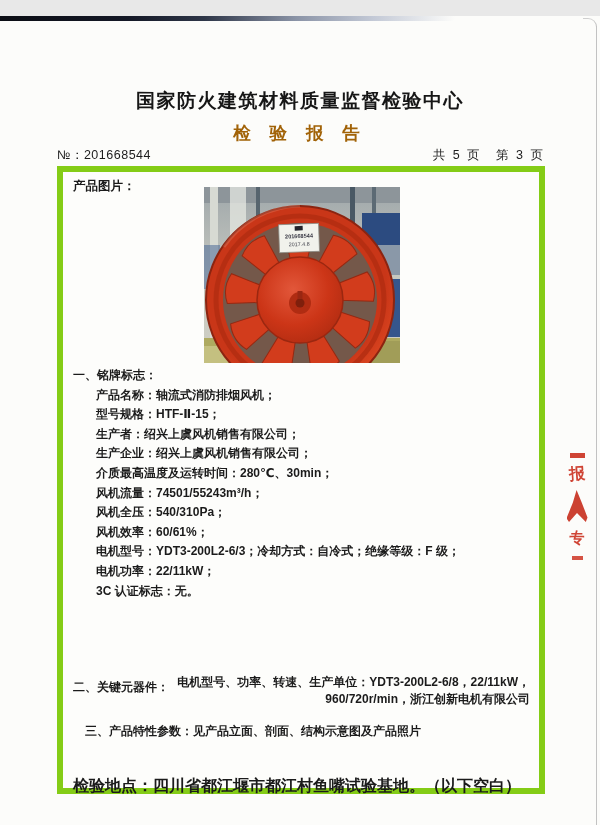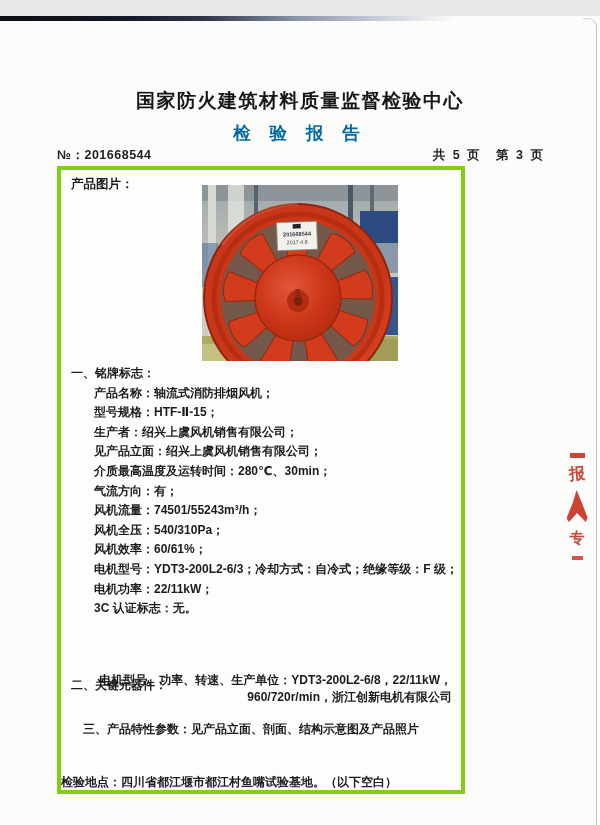--- a/index.html
+++ b/index.html
@@ -40,34 +40,34 @@
   .org-title {
     position: absolute; top: 72px; left: 0; right: 0;
     text-align: center;
     font-size: 19px; font-weight: bold; letter-spacing: 1.5px;
     color: #161616;
   }
   .report-title {
     position: absolute; top: 105px; left: 0; right: 0;
     text-align: center;
     font-size: 17.5px; font-weight: bold; letter-spacing: 7px;
-    color: #0369a1;
+    color: #a16207;
   }
   .no-row {
     position: absolute; top: 131px; left: 57px; right: 55px;
-    font-size: 12.5px; font-weight: bold; color: #1d1d1d;
+    font-size: 12.5px; font-weight: normal; color: #1d1d1d;
   }
   .no-left { float: left; letter-spacing: 0.5px; }
   .no-right { float: right; letter-spacing: 2px; }
 
   
   .main-box {
     position: absolute; left: 57px; top: 150px;
-    width: 408px; height: 628px;
-    border: 4px solid #84cc16;
+    width: 488px; height: 628px;
+    border: 6px solid #84cc16;
     background: #fdfdfb;
     text-decoration: underline;
   }
   .doc-text { font-weight: bold; color: #1b1b1b; }
 
   .photo-label {
     position: absolute; left: 10px; top: 6px;
     font-size: 12.5px;
   }
   .product-photo {
@@ -80,21 +80,21 @@
   .section-1 p { font-size: 12px; line-height: 19.6px; white-space: nowrap; }
   .section-1 .item { margin-left: 23px; }
 
   .s2-heading { position: absolute; left: 10px; top: 507px; font-size: 12px; }
   .s2-body {
     position: absolute; left: 10px; top: 502px; right: 9px;
     font-size: 12px; line-height: 17px; text-indent: 23px; text-align: right;
   }
   .s3-line { position: absolute; left: 22px; top: 551px; font-size: 12px; }
   .s4-line { position: absolute; left: 10px; top: 574px; font-size: 12px; }
-  .footer-line { position: absolute; left: 0; top: 604px; font-size: 12px; }
+  .footer-line { position: absolute; left: 10px; top: 604px; font-size: 16px; }
 
   
   .stamp-fragment {
     position: absolute; left: 560px; top: 437px; width: 34px;
     display: flex; flex-direction: column; align-items: center;
     color: #cc3524; opacity: 0.92;
     filter: blur(0.3px);
   }
   .stamp-bar1 { width: 15px; height: 5px; background: #cc3524; margin-bottom: 7px; }
   .stamp-char1 { font-size: 16px; font-weight: bold; line-height: 17px; margin-bottom: 8px; transform: rotate(-4deg); }
@@ -199,23 +199,22 @@
 
         <path d="M 20,60 A 94 94 0 0 1 96,19" fill="none" stroke="#f0a088" stroke-width="3" opacity="0.25"></path>
       </g>
     </svg>
 
     <div class="section-1 doc-text">
       <p>一、铭牌标志：</p>
       <p class="item">产品名称：轴流式消防排烟风机；</p>
       <p class="item">型号规格：HTF-Ⅱ-15；</p>
       <p class="item">生产者：绍兴上虞风机销售有限公司；</p>
-      <p class="item">见产品立面：绍兴上虞风机销售有限公司；</p>
+      <p class="item">生产企业：绍兴上虞风机销售有限公司；</p>
       <p class="item">介质最高温度及运转时间：280℃、30min；</p>
-      <p class="item">气流方向：有；</p>
       <p class="item">风机流量：74501/55243m³/h；</p>
       <p class="item">风机全压：540/310Pa；</p>
       <p class="item">风机效率：60/61%；</p>
       <p class="item">电机型号：YDT3-200L2-6/3；冷却方式：自冷式；绝缘等级：F 级；</p>
       <p class="item">电机功率：22/11kW；</p>
       <p class="item">3C 认证标志：无。</p>
     </div>
 
     <div class="s2-heading doc-text">二、关键元器件：</div>
     <div class="s2-body doc-text">电机型号、功率、转速、生产单位：YDT3-200L2-6/8，22/11kW，960/720r/min，浙江创新电机有限公司</div>

